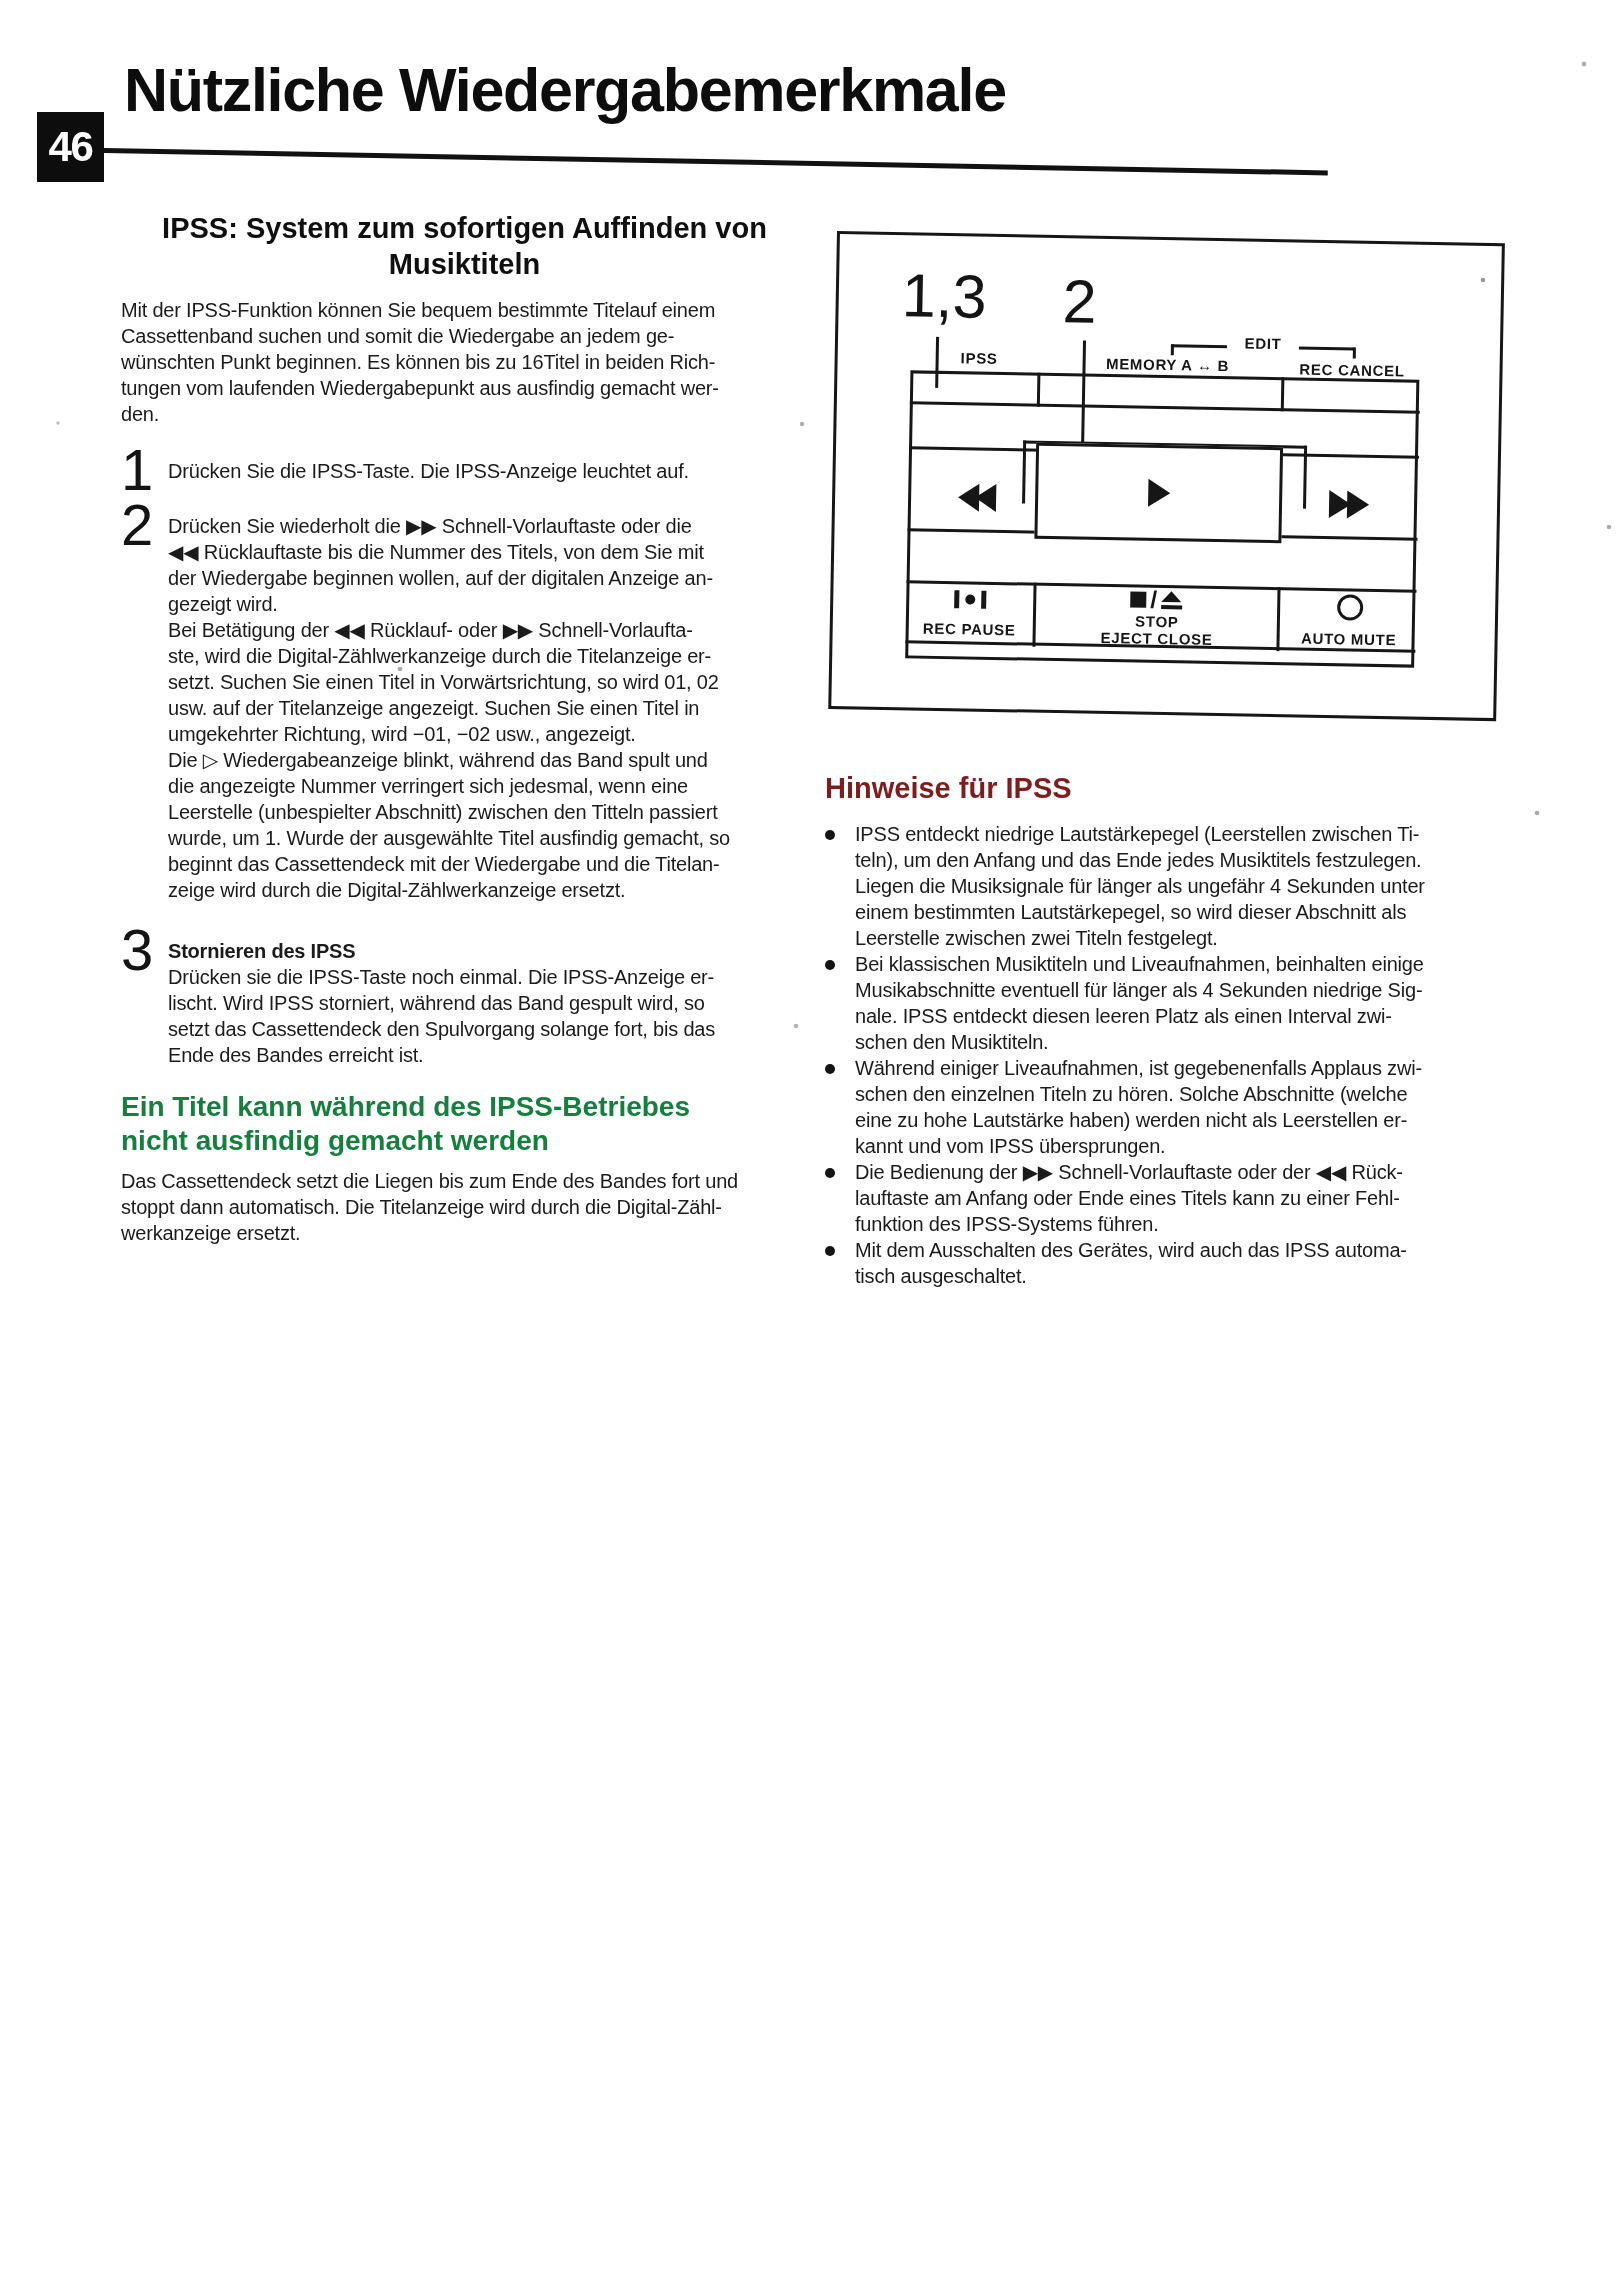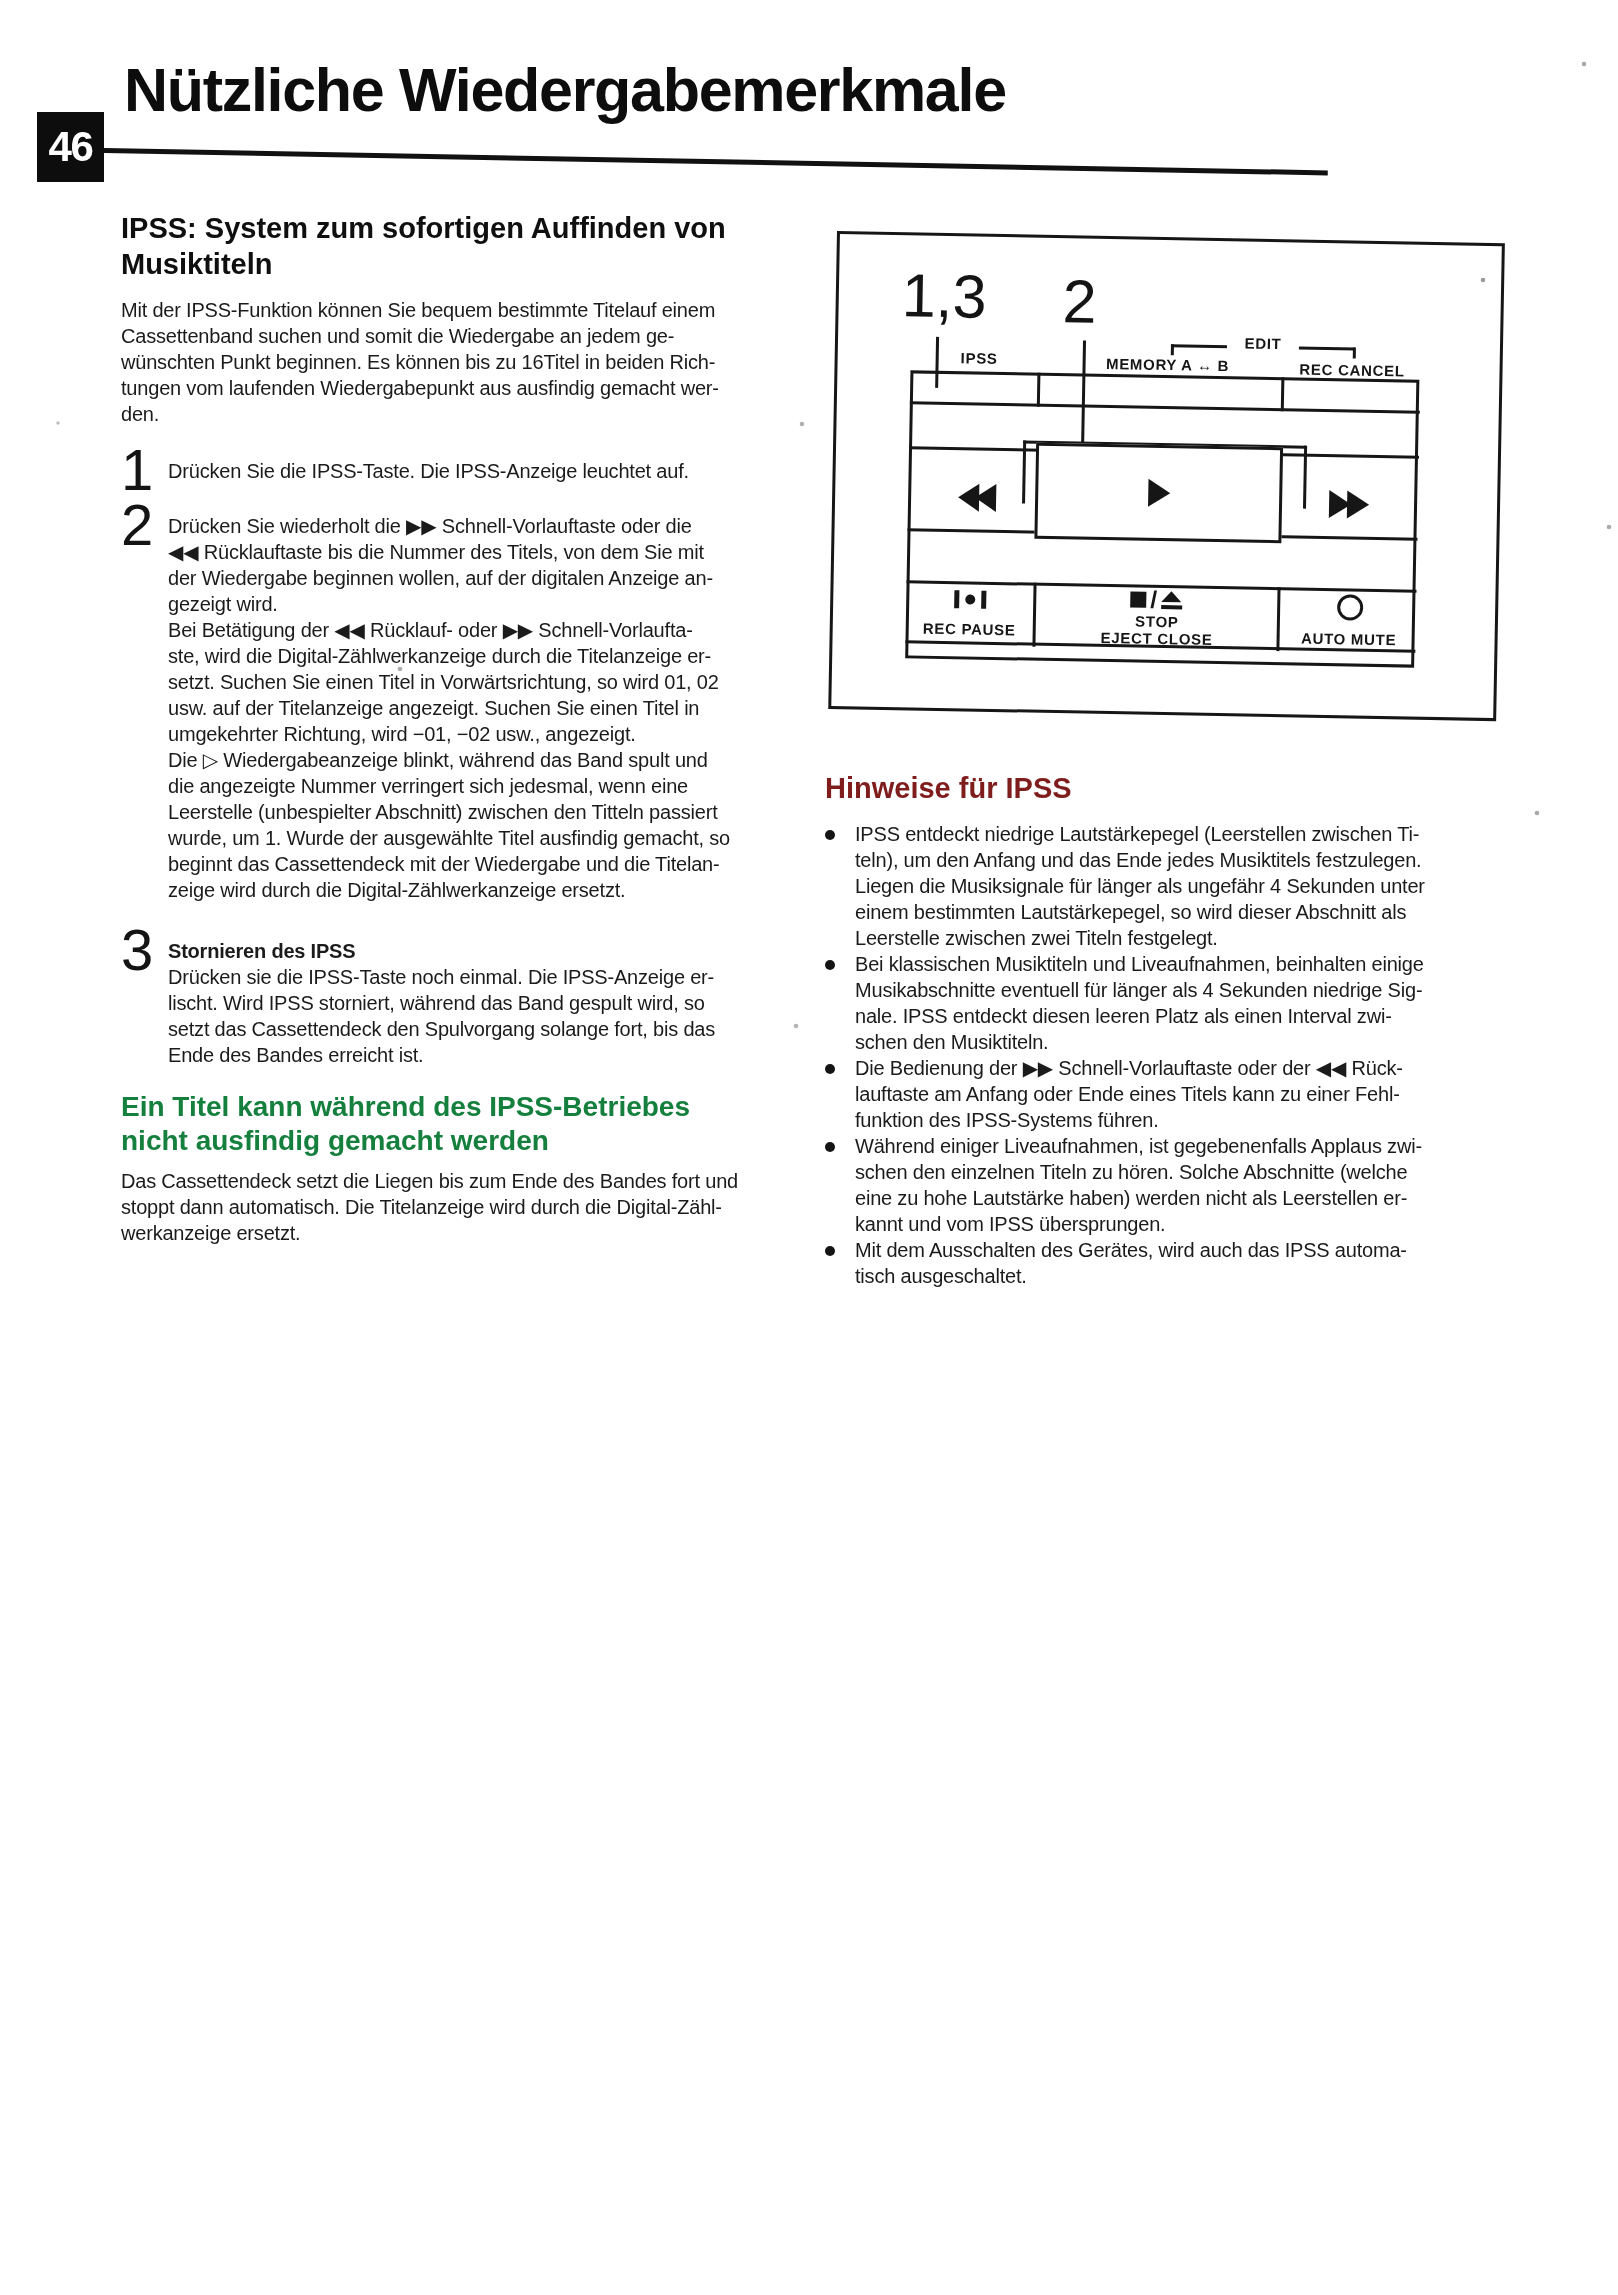--- a/index.html
+++ b/index.html
@@ -19,21 +19,21 @@
   .title{
     left:124px;top:55px;font-size:61px;font-weight:700;letter-spacing:-1.3px;color:#0d0d0d;
     margin:0;white-space:nowrap;
   }
   .rule{
     left:104px;top:148px;width:1224px;height:4.6px;background:#111;
     transform:rotate(1.05deg);transform-origin:left top;
   }
   
   .leftcol{left:121px;top:210px;width:687px;}
-  .h2{font-size:29px;line-height:36px;font-weight:700;color:#0f0f0f;margin:0 0 14.5px 0;}
+  .h2{font-size:29px;line-height:36px;font-weight:700;color:#0f0f0f;margin:0 0 14.5px 0;text-align:center;}
   .body-t{font-size:20px;line-height:26px;letter-spacing:-0.2px;}
   .intro{margin:15px 0 17px 0;}
   .step{display:flex;margin:0;}
   .stepnum{width:47px;font-size:58px;line-height:51px;font-weight:400;letter-spacing:-2.6px;color:#141414;flex:none;}
   .steptext{flex:1;margin-top:14px;}
   .step1{margin-bottom:4px;}
   .step2{margin-bottom:21px;}
   .step3{margin-bottom:22.4px;}
   .stept-title{font-weight:700;}
   .h2b{font-size:28px;line-height:34px;font-weight:700;color:#15803d;margin:0 0 9.2px 0;}
@@ -222,37 +222,37 @@
           </span>
         <span class="ntext body-t ml">Bei klassischen Musiktiteln und Liveaufnahmen, beinhalten einige
 Musikabschnitte eventuell für länger als 4 Sekunden niedrige Sig-
 nale. IPSS entdeckt diesen leeren Platz als einen Interval zwi-
 schen den Musiktiteln.</span>
       </div>
       <div class="note">
         <span class="ndot">
             <i></i>
           </span>
-        <span class="ntext body-t ml">Die Bedienung der ▶▶ Schnell-Vorlauftaste oder der ◀◀ Rück-
-lauftaste am Anfang oder Ende eines Titels kann zu einer Fehl-
-funktion des IPSS-Systems führen.</span>
-      </div>
-      <div class="note">
-        <span class="ndot">
-            <i></i>
-          </span>
         <span class="ntext body-t ml">Während einiger Liveaufnahmen, ist gegebenenfalls Applaus zwi-
 schen den einzelnen Titeln zu hören. Solche Abschnitte (welche
 eine zu hohe Lautstärke haben) werden nicht als Leerstellen er-
 kannt und vom IPSS übersprungen.</span>
       </div>
       <div class="note">
         <span class="ndot">
             <i></i>
           </span>
+        <span class="ntext body-t ml">Die Bedienung der ▶▶ Schnell-Vorlauftaste oder der ◀◀ Rück-
+lauftaste am Anfang oder Ende eines Titels kann zu einer Fehl-
+funktion des IPSS-Systems führen.</span>
+      </div>
+      <div class="note">
+        <span class="ndot">
+            <i></i>
+          </span>
         <span class="ntext body-t ml">Mit dem Ausschalten des Gerätes, wird auch das IPSS automa-
 tisch ausgeschaltet.</span>
       </div>
     </div>
   </div>
 
   <div class="abs specks"></div>
 </div>
 
 

